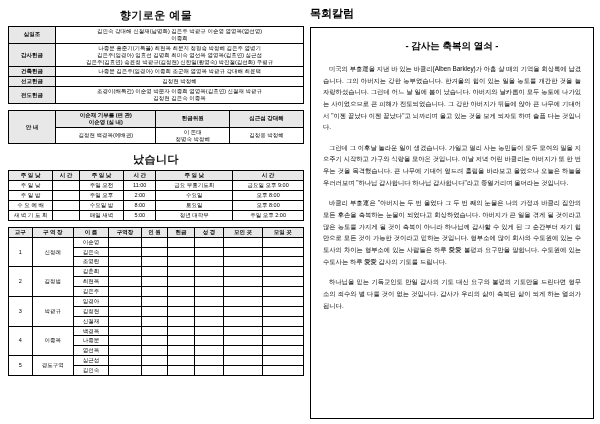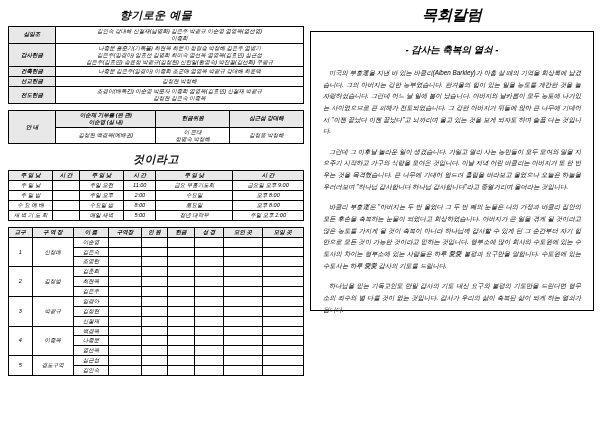--- a/index.html
+++ b/index.html
@@ -7,21 +7,20 @@
     margin: 0; padding: 0;
     width: 600px; height: 424px;
     background: #ffffff;
     font-family: "Liberation Sans", sans-serif;
   }
   .page {
     position: relative;
     width: 600px; height: 424px;
     background: #ffffff;
     overflow: hidden;
-    font-style: italic;
   }
   .left-col {
     position: absolute;
     left: 8px; top: 6px;
     width: 296px; height: 412px;
   }
   .right-col {
     position: absolute;
     left: 310px; top: 6px;
     width: 284px; height: 412px;
@@ -60,41 +59,40 @@
   .sched td { font-size: 5.5px; }
 
   
   .dist td { font-size: 5.5px; }
   .dist .hdr { background: #e8e8e8; font-weight: bold; }
 
   
   .dev-frame {
     border: 1px solid #000;
     width: 100%;
-    height: 280px;
+    height: 392px;
     padding: 10px 12px 8px 12px;
   }
   .dev-title {
     text-align: center;
     font-size: 9.5px;
     font-weight: bold;
     margin: 2px 0 10px 0;
     color: #000;
   }
   .dev-p {
     font-size: 6.3px;
     line-height: 1.85;
     color: #000;
     text-align: justify;
     margin: 0 0 9px 0;
     text-indent: 6px;
   }
   .col-head {
-    text-align: center;
-    font-size: 15px;
+    font-size: 11px;
     font-weight: bold;
     margin: 0 0 6px 0;
   }
   .spacer6 { height: 6px; }
 </style>
 </head>
 <body>
 
 <div class="page">
 
@@ -157,21 +155,21 @@
           <td>김정현 백경옥(예배권)</td>
           <td style="white-space:pre-line">이 돈태
 정명숙 박정혜</td>
           <td>김정풍 박정혜</td>
         </tr>
       </tbody>
     </table>
 
     <div class="spacer6"></div>
 
-    <div class="sec-title">것이라고</div>
+    <div class="sec-title">났습니다</div>
 
     <table class="grid sched">
       <colgroup>
         <col style="width:15%">
           <col style="width:9%">
         <col style="width:15%">
           <col style="width:11%">
         <col style="width:26%">
           <col style="width:24%">
       </colgroup>

